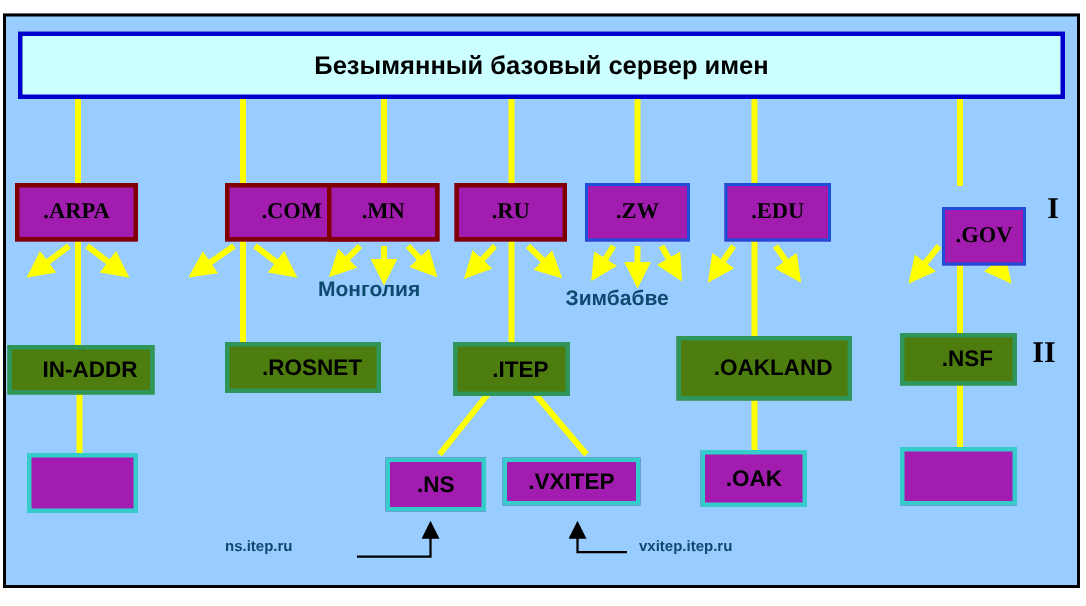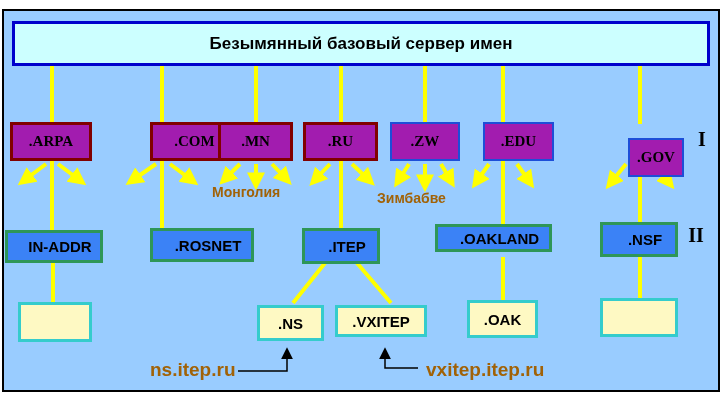--- a/index.html
+++ b/index.html
@@ -19,30 +19,30 @@
   .box {
     position:absolute; box-sizing:border-box;
     display:flex; align-items:center; justify-content:center;
     font-weight:bold; color:#000; white-space:nowrap;
   }
   .rootbox {
     background:#ccffff; border:3px solid #0000cc; font-size:17px;
   }
   .tld { background:#a21caf; border:3px solid #800000; font-size:15px;font-family:Liberation Serif, serif; }
   .tld.blackb { border:2px solid #1d4ed8; }
-  .lvl2 { background:#3b82f6; border:3px solid #2e9658; font-size:15px;padding-left:12px; }
-  .lvl3 { background:#fef9c3; border:3px solid #35cccc; font-size:15px; }
+  .lvl2 { background:#4d7c0f; border:3px solid #2e9658; font-size:15px;padding-left:12px; }
+  .lvl3 { background:#a21caf; border:3px solid #35cccc; font-size:15px; }
   .roman {
     position:absolute; font-family:"Liberation Serif","DejaVu Serif",serif;
     font-weight:bold; font-size:20px; color:#000; text-align:center;
   }
   .note {
-    position:absolute; font-weight:bold; color:#a16207; font-size:14px; white-space:nowrap;
+    position:absolute; font-weight:bold; color:#0c4a6e; font-size:14px; white-space:nowrap;
   }
-  .host { font-size:19px; }
+  .host { font-size:10px; }
 </style>
 </head>
 <body>
 
 <div id="frame"></div>
 
 <svg class="overlay" viewBox="0 0 724 404">
   <defs>
     <marker id="ya" viewBox="0 0 10 10" refX="7" refY="5" markerWidth="4.5" markerHeight="4.5" orient="auto">
       <path d="M0,0 L10,5 L0,10 z" fill="#ffff00"></path>
@@ -133,21 +133,21 @@
 
 <div class="box lvl2" style="left:5px;   top:230px; width:98px;  height:33px;">
     <span>IN-ADDR</span>
   </div>
 <div class="box lvl2" style="left:110px; top:228px; width:104px; height:34px;margin-left:40px;">
     <span>.ROSNET</span>
   </div>
 <div class="box lvl2" style="left:302px; top:228px; width:78px;  height:36px;">
     <span>.ITEP</span>
   </div>
-<div class="box lvl2" style="left:435px; top:224px; width:117px; height:28px;">
+<div class="box lvl2" style="left:451px; top:224px; width:117px; height:43px;">
     <span>.OAKLAND</span>
   </div>
 <div class="box lvl2" style="left:600px; top:222px; width:78px;  height:35px;">
     <span>.NSF</span>
   </div>
 
 <div class="roman" style="left:684px; top:224px; width:24px;">II</div>
 
 <div class="box lvl3" style="left:18px;  top:302px; width:74px; height:40px;">
     <span></span>

